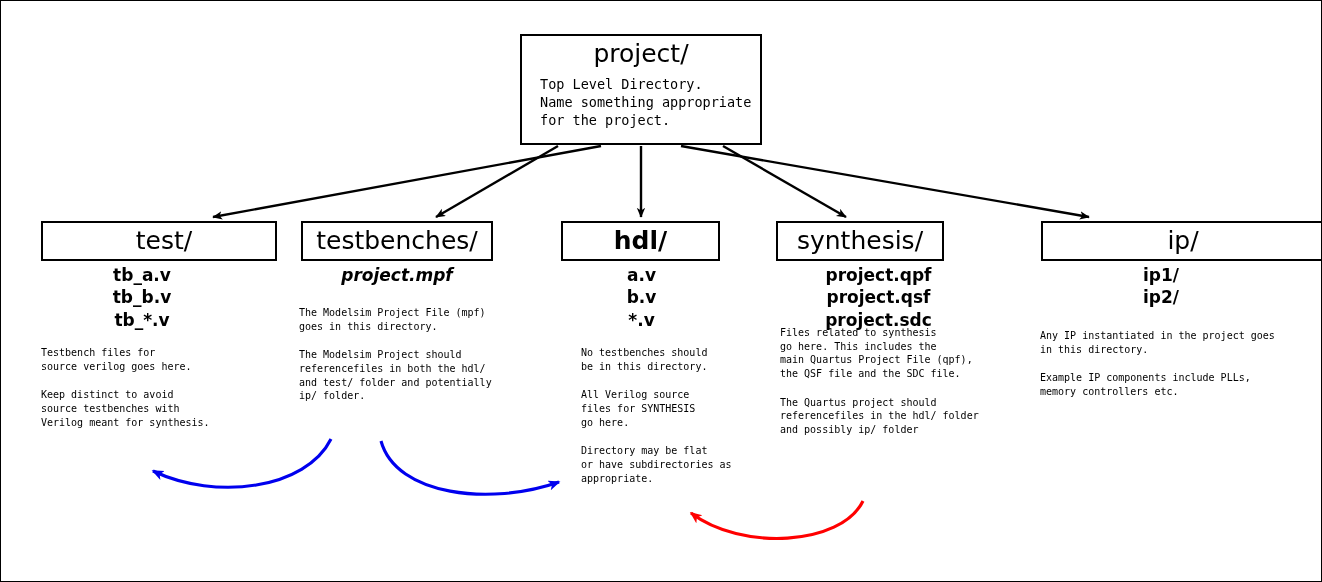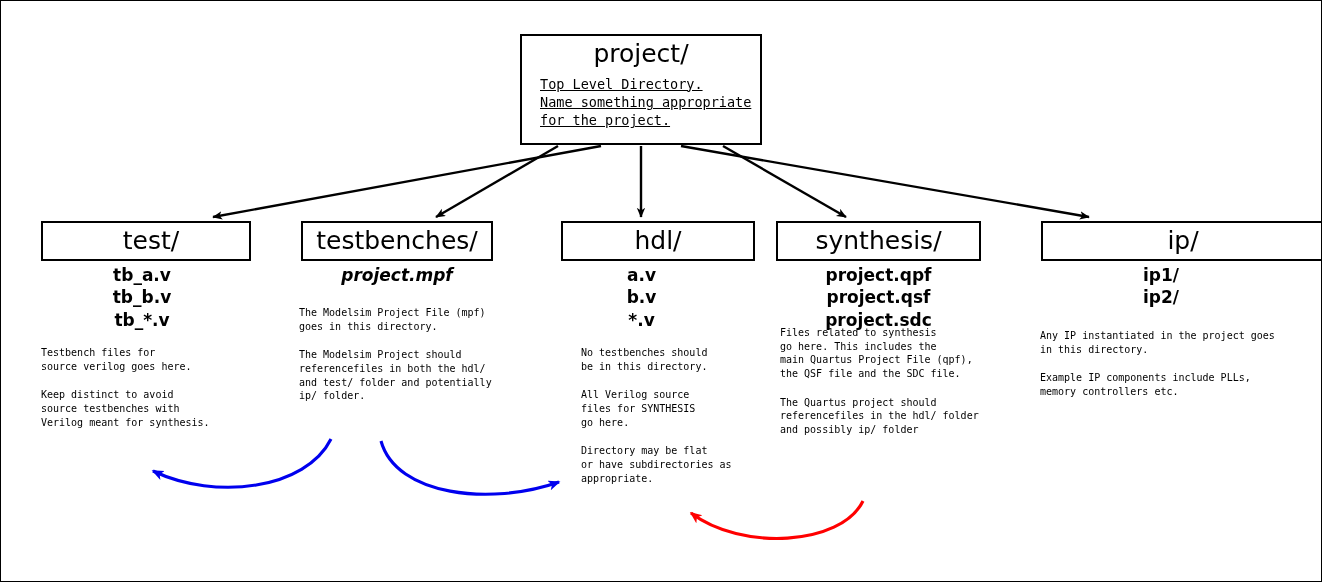--- a/index.html
+++ b/index.html
@@ -58,21 +58,20 @@
     text-align: center;
   }
   .root-desc {
     font-family: "DejaVu Sans Mono", monospace;
     font-size: 13.5px;
     line-height: 1.36;
     color: #000000;
     padding: 6px 0 0 18px;
     text-align: left;
     white-space: pre-line;
-    text-decoration: underline;
   }
   .child-box {
     height: 40px;
     justify-content: center;
   }
   .col {
     position: absolute;
     z-index: 2;
   }
   .files {
@@ -128,21 +127,21 @@
     </g>
   </svg>
 
   <div class="node-box root-box">
     <div class="node-title">project/</div>
     <div class="root-desc">Top Level Directory.
 Name something appropriate
 for the project.</div>
   </div>
 
-  <div class="node-box child-box" style="left:40px; top:220px; width:210px;padding-left:10px;">
+  <div class="node-box child-box" style="left:40px; top:220px; width:236px;padding-left:10px;">
     <div class="node-title">test/</div>
   </div>
   <div class="col" style="left:40px; top:263px; width:202px;">
     <div class="files">tb_a.v
 tb_b.v
 tb_*.v</div>
   </div>
   <div class="col" style="left:40px; top:345px; width:230px;">
     <div class="notes notes-block">Testbench files for
 source verilog goes here.</div>
@@ -159,40 +158,40 @@
   </div>
   <div class="col" style="left:298px; top:305px; width:260px;">
     <div class="notes notes-block">The Modelsim Project File (mpf)
 goes in this directory.</div>
     <div class="notes notes-block">The Modelsim Project should
 referencefiles in both the hdl/
 and test/ folder and potentially
 ip/ folder.</div>
   </div>
 
-  <div class="node-box child-box" style="left:560px; top:220px; width:194px;">
+  <div class="node-box child-box" style="left:560px; top:220px; width:159px;font-weight:bold;">
     <div class="node-title">hdl/</div>
   </div>
   <div class="col" style="left:560px; top:263px; width:161px;">
     <div class="files">a.v
 b.v
 *.v</div>
   </div>
   <div class="col" style="left:580px; top:345px; width:200px;">
     <div class="notes notes-block">No testbenches should
 be in this directory.</div>
     <div class="notes notes-block">All Verilog source
 files for SYNTHESIS
 go here.</div>
     <div class="notes notes-block">Directory may be flat
 or have subdirectories as
 appropriate.</div>
   </div>
 
-  <div class="node-box child-box" style="left:775px; top:220px; width:205px;">
+  <div class="node-box child-box" style="left:775px; top:220px; width:168px;">
     <div class="node-title">synthesis/</div>
   </div>
   <div class="col" style="left:775px; top:263px; width:205px;">
     <div class="files">project.qpf
 project.qsf
 project.sdc</div>
   </div>
   <div class="col" style="left:779px; top:325px; width:260px;">
     <div class="notes notes-block">Files related to synthesis
 go here. This includes the

